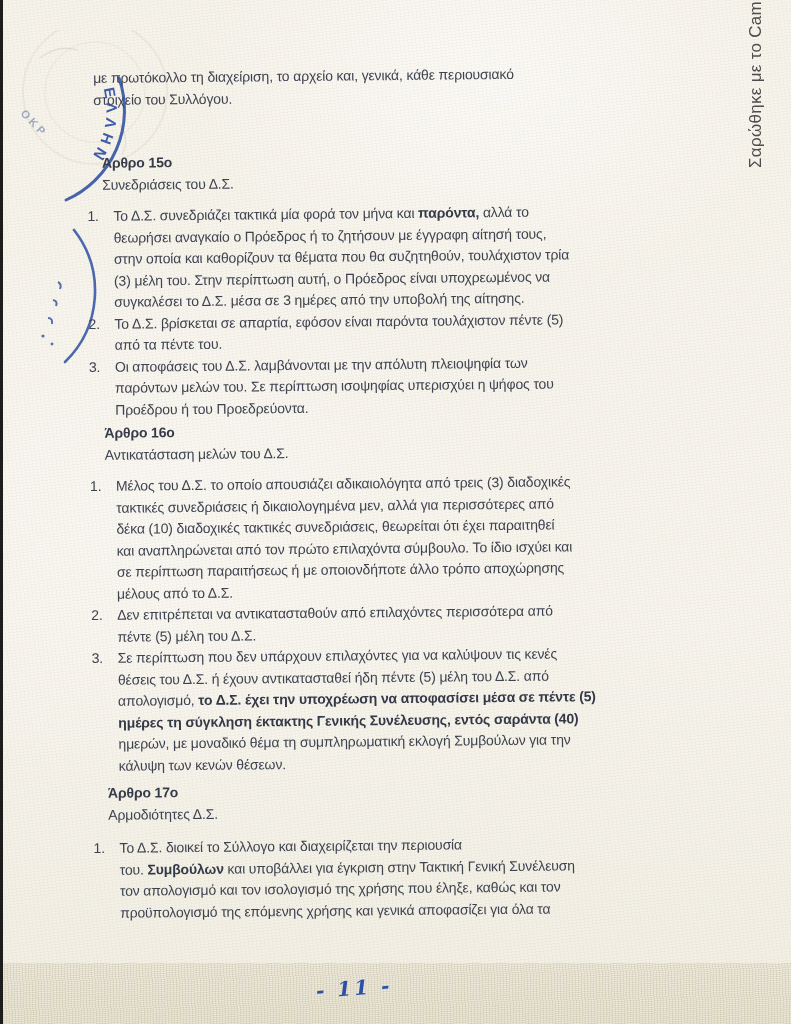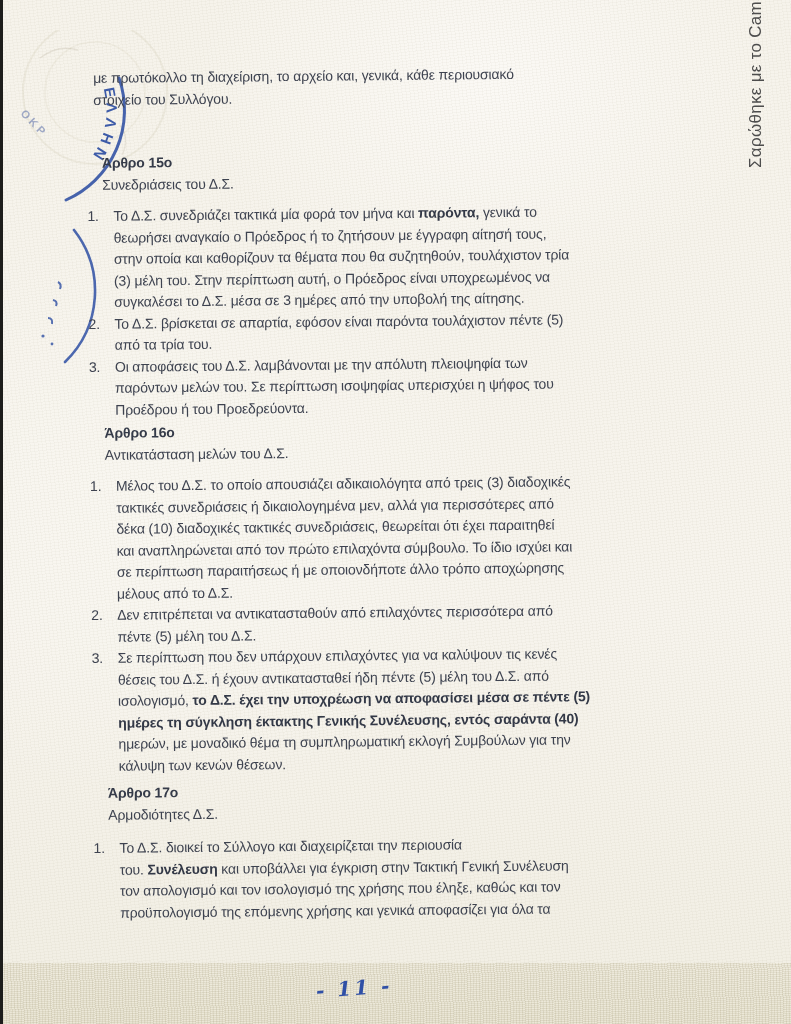--- a/index.html
+++ b/index.html
@@ -100,32 +100,32 @@
       <div class="line"><span>στοιχείο του Συλλόγου.</span></div>
     </div>
     <div class="block heading" style="margin-top: 42px;">
       <div class="h-title">Άρθρο 15ο</div>
       <div class="h-sub">Συνεδριάσεις του Δ.Σ.</div>
     </div>
     <div class="block list" style="margin-top: 10px;">
       <div class="li">
         <span class="num">1.</span>
         <div class="li-body">
-          <div class="line"><span>Το Δ.Σ. συνεδριάζει τακτικά μία φορά τον μήνα και </span><span class="b">παρόντα,</span><span> γενικά το</span></div>
+          <div class="line"><span>Το Δ.Σ. συνεδριάζει τακτικά μία φορά τον μήνα και </span><span class="b">παρόντα,</span><span> αλλά το</span></div>
           <div class="line"><span>θεωρήσει αναγκαίο ο Πρόεδρος ή το ζητήσουν με έγγραφη αίτησή τους,</span></div>
           <div class="line"><span>στην οποία και καθορίζουν τα θέματα που θα συζητηθούν, τουλάχιστον τρία</span></div>
           <div class="line"><span>(3) μέλη του. Στην περίπτωση αυτή, ο Πρόεδρος είναι υποχρεωμένος να</span></div>
           <div class="line"><span>συγκαλέσει το Δ.Σ. μέσα σε 3 ημέρες από την υποβολή της αίτησης.</span></div>
         </div>
       </div>
       <div class="li">
         <span class="num">2.</span>
         <div class="li-body">
           <div class="line"><span>Το Δ.Σ. βρίσκεται σε απαρτία, εφόσον είναι παρόντα τουλάχιστον πέντε (5)</span></div>
-          <div class="line"><span>από τα τρία του.</span></div>
+          <div class="line"><span>από τα πέντε του.</span></div>
         </div>
       </div>
       <div class="li">
         <span class="num">3.</span>
         <div class="li-body">
           <div class="line"><span>Οι αποφάσεις του Δ.Σ. λαμβάνονται με την απόλυτη πλειοψηφία των</span></div>
           <div class="line"><span>παρόντων μελών του. Σε περίπτωση ισοψηφίας υπερισχύει η ψήφος του</span></div>
           <div class="line"><span>Προέδρου ή του Προεδρεύοντα.</span></div>
         </div>
       </div>
@@ -151,37 +151,37 @@
         <div class="li-body">
           <div class="line"><span>Δεν επιτρέπεται να αντικατασταθούν από επιλαχόντες περισσότερα από</span></div>
           <div class="line"><span>πέντε (5) μέλη του Δ.Σ.</span></div>
         </div>
       </div>
       <div class="li">
         <span class="num">3.</span>
         <div class="li-body">
           <div class="line"><span>Σε περίπτωση που δεν υπάρχουν επιλαχόντες για να καλύψουν τις κενές</span></div>
           <div class="line"><span>θέσεις του Δ.Σ. ή έχουν αντικατασταθεί ήδη πέντε (5) μέλη του Δ.Σ. από</span></div>
-          <div class="line"><span>ισολογισμό, </span><span class="b">το Δ.Σ. έχει την υποχρέωση να αποφασίσει μέσα σε πέντε (5)</span></div>
+          <div class="line"><span>απολογισμό, </span><span class="b">το Δ.Σ. έχει την υποχρέωση να αποφασίσει μέσα σε πέντε (5)</span></div>
           <div class="line"><span class="b">ημέρες τη σύγκληση έκτακτης Γενικής Συνέλευσης, εντός σαράντα (40)</span></div>
           <div class="line"><span>ημερών, με μοναδικό θέμα τη συμπληρωματική εκλογή Συμβούλων για την</span></div>
           <div class="line"><span>κάλυψη των κενών θέσεων.</span></div>
         </div>
       </div>
     </div>
     <div class="block heading" style="margin-top: 6px;">
       <div class="h-title">Άρθρο 17ο</div>
       <div class="h-sub">Αρμοδιότητες Δ.Σ.</div>
     </div>
     <div class="block list" style="margin-top: 12px;">
       <div class="li">
         <span class="num">1.</span>
         <div class="li-body">
           <div class="line"><span>Το Δ.Σ. διοικεί το Σύλλογο και διαχειρίζεται την περιουσία</span></div>
-          <div class="line"><span>του. </span><span class="b">Συνέλευση</span><span> και υποβάλλει για έγκριση στην Τακτική Γενική Συνέλευση</span></div>
+          <div class="line"><span>του. </span><span class="b">Συμβούλων</span><span> και υποβάλλει για έγκριση στην Τακτική Γενική Συνέλευση</span></div>
           <div class="line"><span>τον απολογισμό και τον ισολογισμό της χρήσης που έληξε, καθώς και τον</span></div>
           <div class="line"><span>προϋπολογισμό της επόμενης χρήσης και γενικά αποφασίζει για όλα τα</span></div>
         </div>
       </div>
     </div>
   </div>
 
 <div class="watermark">Σαρώθηκε με το CamSc</div>
 
 <div class="page-number">- 11 -</div>

